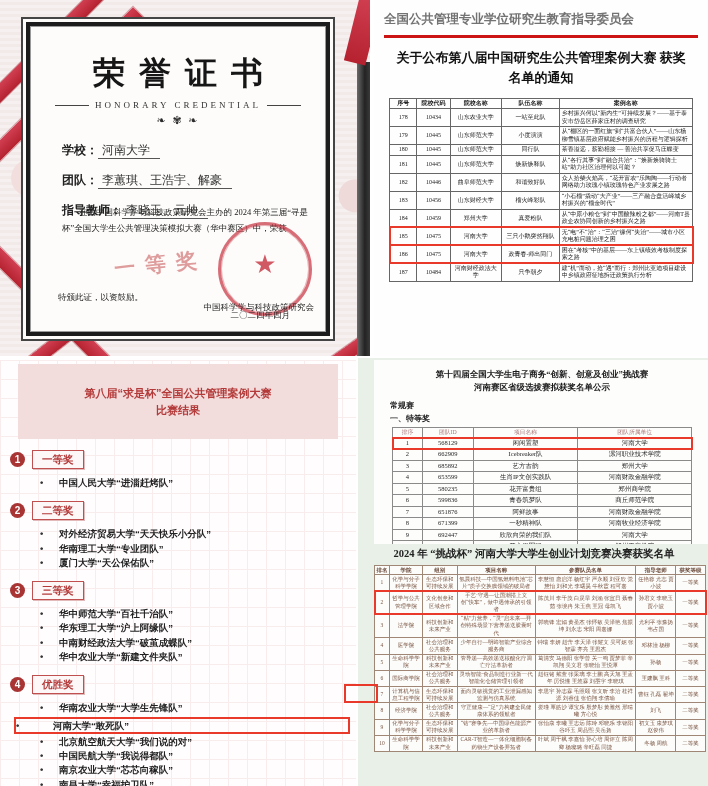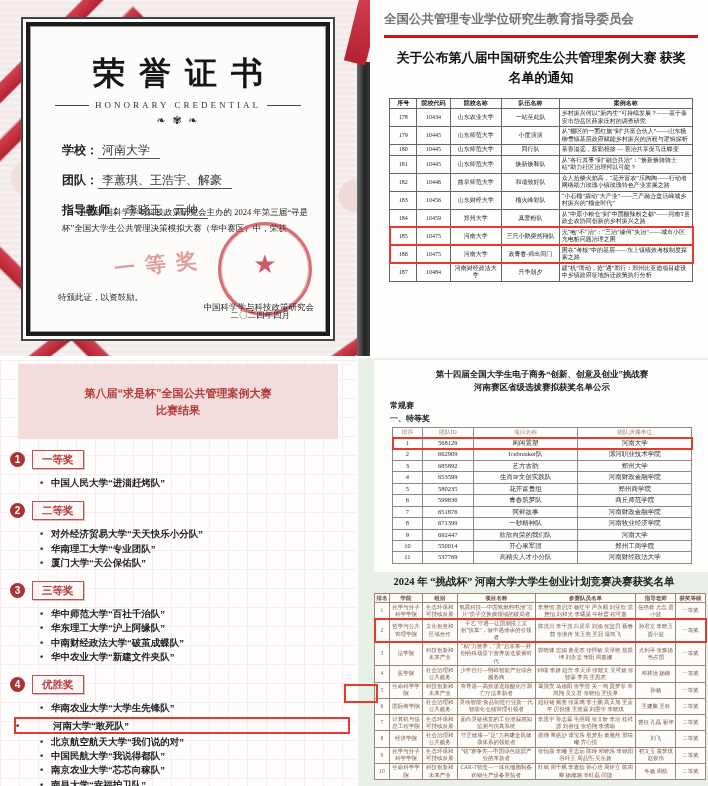--- a/index.html
+++ b/index.html
@@ -71,39 +71,39 @@
   .results-banner{margin:4px 18px 0;background:#f2dcdc;padding:21px 4px;text-align:center;
                   color:#b43a3a;font-weight:bold;font-size:11px;line-height:1.5;}
   .aw-sec{margin-top:11px;}
   .aw-head{display:flex;align-items:center;margin-left:10px;}
   .aw-num{width:15px;height:15px;border-radius:50%;background:#a93434;color:#fff;font-size:10px;
           font-weight:bold;text-align:center;line-height:15px;margin-right:7px;flex:0 0 auto;}
   .aw-label{border:1px solid #c05050;color:#b43a3a;background:#fdf7f7;font-weight:bold;
             font-size:10.5px;padding:1.5px 9px;box-shadow:1px 1px 0 #e3baba;}
   .aw-sec ul{list-style:none;margin:7px 0 0 0;padding:0 0 0 40px;}
   .aw-sec li{position:relative;font-size:9.5px;font-weight:bold;color:#222;line-height:14.3px;
-             padding-left:11px;}
+             padding-left:19px;}
   .aw-sec li::before{content:"•";position:absolute;left:0;color:#333;}
   .aw-sec li.hl{border:2.5px solid #e8392a;margin:1px 6px 1px -26px;padding-left:37px;line-height:13px;}
 
   
   .green-zone{position:absolute;left:358px;top:358px;width:350px;height:428px;background:#e8f0e8;}
 
   
   .ecom{position:absolute;left:374px;top:360px;width:336px;height:212px;background:#fdfdfc;overflow:hidden;}
   .ecom-title{margin:8px 8px 0;text-align:center;font-size:8.5px;font-weight:bold;color:#1a1a1a;line-height:1.5;}
   .ecom-stage{margin:6px 0 0 16px;font-size:8px;font-weight:bold;color:#222;}
   .ecom-cat{margin:2px 0 0 16px;font-size:8px;font-weight:bold;color:#222;}
   .ecom-table{margin:3px auto 0;width:300px;font-size:6.5px;color:#2a2a2a;}
   .ecom-table th,.ecom-table td{border:0.7px solid #8a8a8a;padding:1px 2px;line-height:1.3;text-align:center;}
   .ecom-table th{font-weight:normal;font-size:5.8px;color:#a77;}
   .ec-no{width:10%;} .ec-id{width:17%;} .ec-name{width:35%;} .ec-org{width:38%;}
 
   
-  .challenge{position:absolute;left:360px;top:572px;width:348px;height:214px;overflow:hidden;background:#e8f0e8;}
+  .challenge{position:absolute;left:360px;top:544px;width:348px;height:214px;overflow:hidden;background:#e8f0e8;}
   .chal-title{margin:3px 4px 0;text-align:center;font-size:10.5px;font-weight:bold;color:#222;}
   .chal-table{margin:4px 2px 0 14px;width:332px;font-size:5.5px;color:#7b5543;background:#fcfdfb;}
   .chal-table th,.chal-table td{border:0.6px solid #a08775;padding:0.5px 1px;line-height:1.3;
        text-align:center;vertical-align:middle;}
   .chal-table th{color:#6b4a3a;font-weight:bold;}
   .ch-rank{width:4.5%;} .ch-col{width:10%;} .ch-grp{width:10.5%;} .ch-proj{width:23.5%;}
   .ch-mem{width:30.5%;} .ch-adv{width:12%;} .ch-awd{width:9%;}
 
   .stray-box{position:absolute;left:344px;top:684px;width:30px;height:15px;border:2.5px solid #e8392a;background:transparent;}
 </style>

